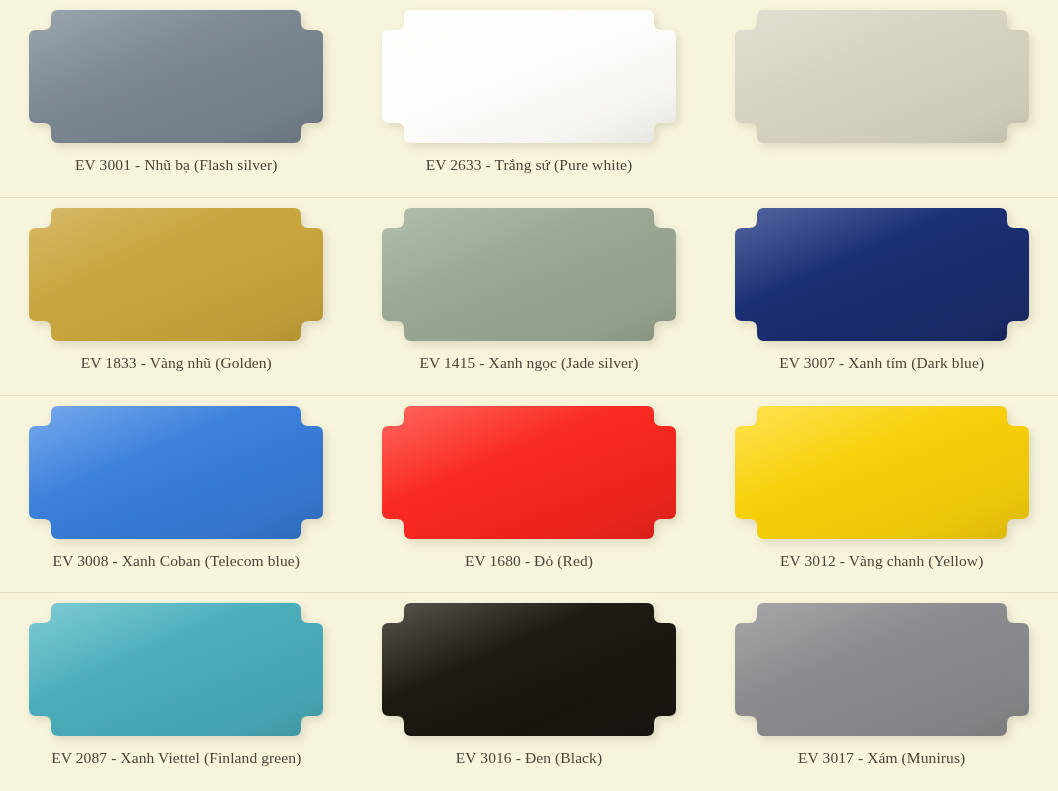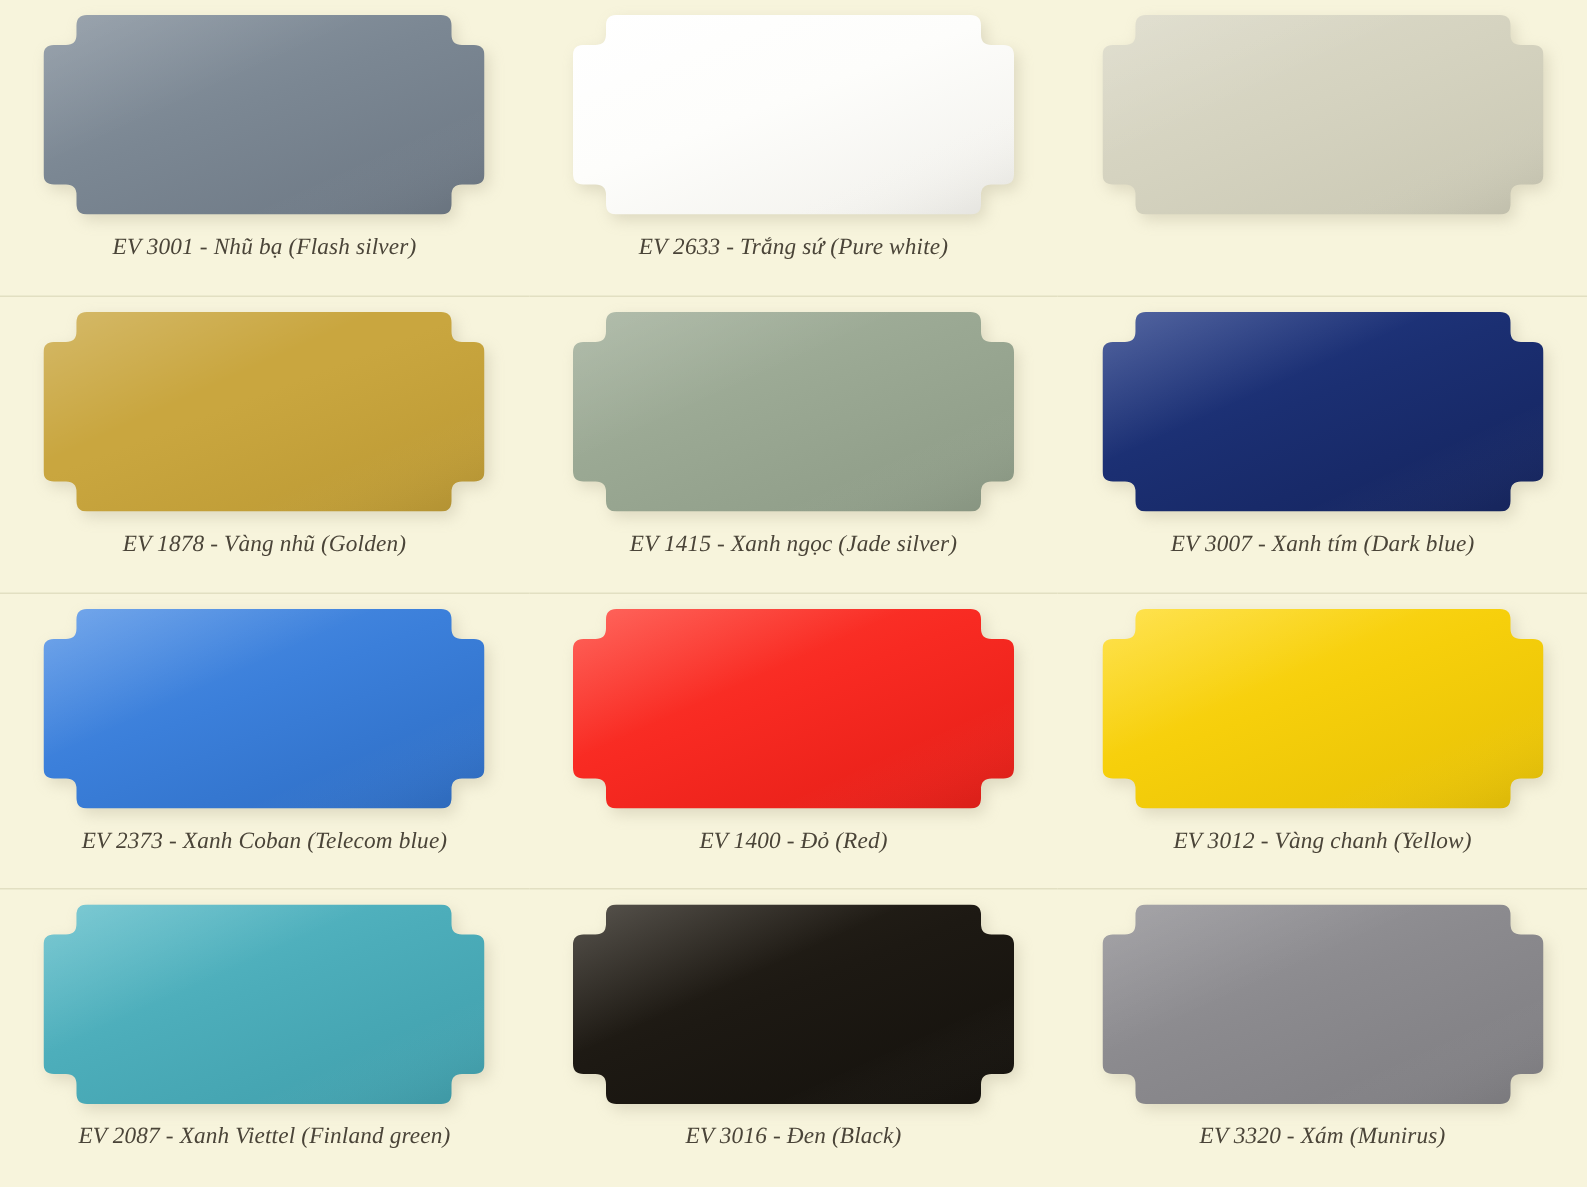--- a/index.html
+++ b/index.html
@@ -24,21 +24,20 @@
   }
 
   .swatch-cell {
     position: relative;
     display: flex;
     flex-direction: column;
     align-items: center;
     justify-content: flex-start;
     box-sizing: border-box;
     padding-top: 10px;
-    font-style: italic;
   }
 
   
   .swatch-cell.row-divider::after {
     content: "";
     position: absolute;
     left: 0;
     right: 0;
     bottom: 0;
     height: 1px;
@@ -175,21 +174,21 @@
               <stop offset="0%" stop-color="#ffffff" stop-opacity="0.22"></stop>
               <stop offset="38%" stop-color="#ffffff" stop-opacity="0"></stop>
               <stop offset="72%" stop-color="#ffffff" stop-opacity="0"></stop>
               <stop offset="100%" stop-color="#000000" stop-opacity="0.07"></stop>
             </linearGradient>
           </defs>
           <path d="M 29 0 L 265 0 Q 272 0 272 7 L 272 13 Q 272 20 279 20 L 287 20 Q 294 20 294 27 L 294 106 Q 294 113 287 113 L 279 113 Q 272 113 272 120 L 272 126 Q 272 133 265 133 L 29 133 Q 22 133 22 126 L 22 120 Q 22 113 15 113 L 7 113 Q 0 113 0 106 L 0 27 Q 0 20 7 20 L 15 20 Q 22 20 22 13 L 22 7 Q 22 0 29 0 Z" fill="url(#g3)"></path>
           <path d="M 29 0 L 265 0 Q 272 0 272 7 L 272 13 Q 272 20 279 20 L 287 20 Q 294 20 294 27 L 294 106 Q 294 113 287 113 L 279 113 Q 272 113 272 120 L 272 126 Q 272 133 265 133 L 29 133 Q 22 133 22 126 L 22 120 Q 22 113 15 113 L 7 113 Q 0 113 0 106 L 0 27 Q 0 20 7 20 L 15 20 Q 22 20 22 13 L 22 7 Q 22 0 29 0 Z" fill="url(#sh3)"></path>
         </svg>
       </div>
-      <div class="swatch-label">EV 1878 - Vàng nhũ (Golden)</div>
+      <div class="swatch-label">EV 1833 - Vàng nhũ (Golden)</div>
     </div>
     <div class="swatch-cell row-divider">
       <div class="swatch-plate-wrap">
         <svg class="swatch-shadow" viewBox="0 0 294 133">
           <path d="M 29 0 L 265 0 Q 272 0 272 7 L 272 13 Q 272 20 279 20 L 287 20 Q 294 20 294 27 L 294 106 Q 294 113 287 113 L 279 113 Q 272 113 272 120 L 272 126 Q 272 133 265 133 L 29 133 Q 22 133 22 126 L 22 120 Q 22 113 15 113 L 7 113 Q 0 113 0 106 L 0 27 Q 0 20 7 20 L 15 20 Q 22 20 22 13 L 22 7 Q 22 0 29 0 Z" fill="#b9b39a"></path>
         </svg>
         <svg class="swatch-plate" viewBox="0 0 294 133">
           <defs>
             <linearGradient id="g4" x1="0" y1="0" x2="0.85" y2="1">
               <stop offset="0%" stop-color="#a7b4a0"></stop>
@@ -250,21 +249,21 @@
               <stop offset="0%" stop-color="#ffffff" stop-opacity="0.22"></stop>
               <stop offset="38%" stop-color="#ffffff" stop-opacity="0"></stop>
               <stop offset="72%" stop-color="#ffffff" stop-opacity="0"></stop>
               <stop offset="100%" stop-color="#000000" stop-opacity="0.07"></stop>
             </linearGradient>
           </defs>
           <path d="M 29 0 L 265 0 Q 272 0 272 7 L 272 13 Q 272 20 279 20 L 287 20 Q 294 20 294 27 L 294 106 Q 294 113 287 113 L 279 113 Q 272 113 272 120 L 272 126 Q 272 133 265 133 L 29 133 Q 22 133 22 126 L 22 120 Q 22 113 15 113 L 7 113 Q 0 113 0 106 L 0 27 Q 0 20 7 20 L 15 20 Q 22 20 22 13 L 22 7 Q 22 0 29 0 Z" fill="url(#g6)"></path>
           <path d="M 29 0 L 265 0 Q 272 0 272 7 L 272 13 Q 272 20 279 20 L 287 20 Q 294 20 294 27 L 294 106 Q 294 113 287 113 L 279 113 Q 272 113 272 120 L 272 126 Q 272 133 265 133 L 29 133 Q 22 133 22 126 L 22 120 Q 22 113 15 113 L 7 113 Q 0 113 0 106 L 0 27 Q 0 20 7 20 L 15 20 Q 22 20 22 13 L 22 7 Q 22 0 29 0 Z" fill="url(#sh6)"></path>
         </svg>
       </div>
-      <div class="swatch-label">EV 2373 - Xanh Coban (Telecom blue)</div>
+      <div class="swatch-label">EV 3008 - Xanh Coban (Telecom blue)</div>
     </div>
     <div class="swatch-cell row-divider">
       <div class="swatch-plate-wrap">
         <svg class="swatch-shadow" viewBox="0 0 294 133">
           <path d="M 29 0 L 265 0 Q 272 0 272 7 L 272 13 Q 272 20 279 20 L 287 20 Q 294 20 294 27 L 294 106 Q 294 113 287 113 L 279 113 Q 272 113 272 120 L 272 126 Q 272 133 265 133 L 29 133 Q 22 133 22 126 L 22 120 Q 22 113 15 113 L 7 113 Q 0 113 0 106 L 0 27 Q 0 20 7 20 L 15 20 Q 22 20 22 13 L 22 7 Q 22 0 29 0 Z" fill="#b9b39a"></path>
         </svg>
         <svg class="swatch-plate" viewBox="0 0 294 133">
           <defs>
             <linearGradient id="g7" x1="0" y1="0" x2="0.85" y2="1">
               <stop offset="0%" stop-color="#ff3c31"></stop>
@@ -275,21 +274,21 @@
               <stop offset="0%" stop-color="#ffffff" stop-opacity="0.22"></stop>
               <stop offset="38%" stop-color="#ffffff" stop-opacity="0"></stop>
               <stop offset="72%" stop-color="#ffffff" stop-opacity="0"></stop>
               <stop offset="100%" stop-color="#000000" stop-opacity="0.07"></stop>
             </linearGradient>
           </defs>
           <path d="M 29 0 L 265 0 Q 272 0 272 7 L 272 13 Q 272 20 279 20 L 287 20 Q 294 20 294 27 L 294 106 Q 294 113 287 113 L 279 113 Q 272 113 272 120 L 272 126 Q 272 133 265 133 L 29 133 Q 22 133 22 126 L 22 120 Q 22 113 15 113 L 7 113 Q 0 113 0 106 L 0 27 Q 0 20 7 20 L 15 20 Q 22 20 22 13 L 22 7 Q 22 0 29 0 Z" fill="url(#g7)"></path>
           <path d="M 29 0 L 265 0 Q 272 0 272 7 L 272 13 Q 272 20 279 20 L 287 20 Q 294 20 294 27 L 294 106 Q 294 113 287 113 L 279 113 Q 272 113 272 120 L 272 126 Q 272 133 265 133 L 29 133 Q 22 133 22 126 L 22 120 Q 22 113 15 113 L 7 113 Q 0 113 0 106 L 0 27 Q 0 20 7 20 L 15 20 Q 22 20 22 13 L 22 7 Q 22 0 29 0 Z" fill="url(#sh7)"></path>
         </svg>
       </div>
-      <div class="swatch-label">EV 1400 - Đỏ (Red)</div>
+      <div class="swatch-label">EV 1680 - Đỏ (Red)</div>
     </div>
     <div class="swatch-cell row-divider">
       <div class="swatch-plate-wrap">
         <svg class="swatch-shadow" viewBox="0 0 294 133">
           <path d="M 29 0 L 265 0 Q 272 0 272 7 L 272 13 Q 272 20 279 20 L 287 20 Q 294 20 294 27 L 294 106 Q 294 113 287 113 L 279 113 Q 272 113 272 120 L 272 126 Q 272 133 265 133 L 29 133 Q 22 133 22 126 L 22 120 Q 22 113 15 113 L 7 113 Q 0 113 0 106 L 0 27 Q 0 20 7 20 L 15 20 Q 22 20 22 13 L 22 7 Q 22 0 29 0 Z" fill="#b9b39a"></path>
         </svg>
         <svg class="swatch-plate" viewBox="0 0 294 133">
           <defs>
             <linearGradient id="g8" x1="0" y1="0" x2="0.85" y2="1">
               <stop offset="0%" stop-color="#ffdb22"></stop>
@@ -375,15 +374,15 @@
               <stop offset="0%" stop-color="#ffffff" stop-opacity="0.13"></stop>
               <stop offset="38%" stop-color="#ffffff" stop-opacity="0"></stop>
               <stop offset="72%" stop-color="#ffffff" stop-opacity="0"></stop>
               <stop offset="100%" stop-color="#000000" stop-opacity="0.07"></stop>
             </linearGradient>
           </defs>
           <path d="M 29 0 L 265 0 Q 272 0 272 7 L 272 13 Q 272 20 279 20 L 287 20 Q 294 20 294 27 L 294 106 Q 294 113 287 113 L 279 113 Q 272 113 272 120 L 272 126 Q 272 133 265 133 L 29 133 Q 22 133 22 126 L 22 120 Q 22 113 15 113 L 7 113 Q 0 113 0 106 L 0 27 Q 0 20 7 20 L 15 20 Q 22 20 22 13 L 22 7 Q 22 0 29 0 Z" fill="url(#g11)"></path>
           <path d="M 29 0 L 265 0 Q 272 0 272 7 L 272 13 Q 272 20 279 20 L 287 20 Q 294 20 294 27 L 294 106 Q 294 113 287 113 L 279 113 Q 272 113 272 120 L 272 126 Q 272 133 265 133 L 29 133 Q 22 133 22 126 L 22 120 Q 22 113 15 113 L 7 113 Q 0 113 0 106 L 0 27 Q 0 20 7 20 L 15 20 Q 22 20 22 13 L 22 7 Q 22 0 29 0 Z" fill="url(#sh11)"></path>
         </svg>
       </div>
-      <div class="swatch-label">EV 3320 - Xám (Munirus)</div>
+      <div class="swatch-label">EV 3017 - Xám (Munirus)</div>
     </div>
   </div>
 
 </body></html>

